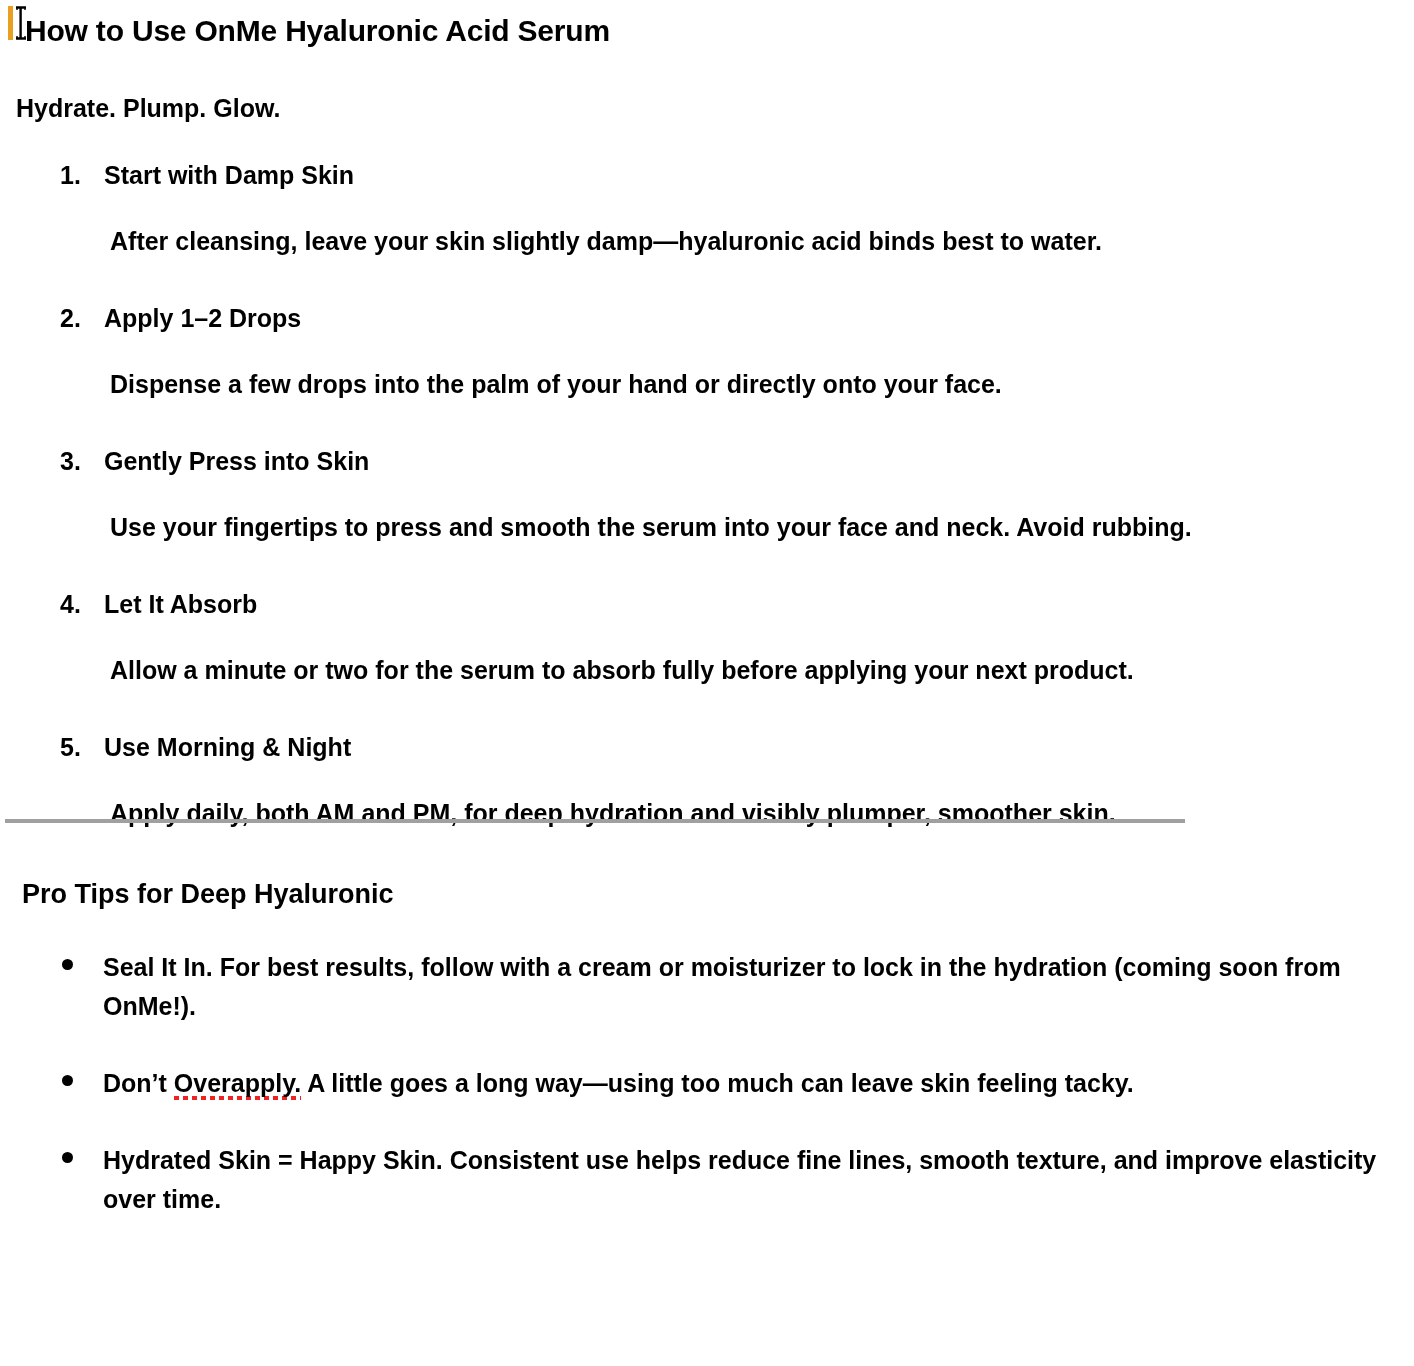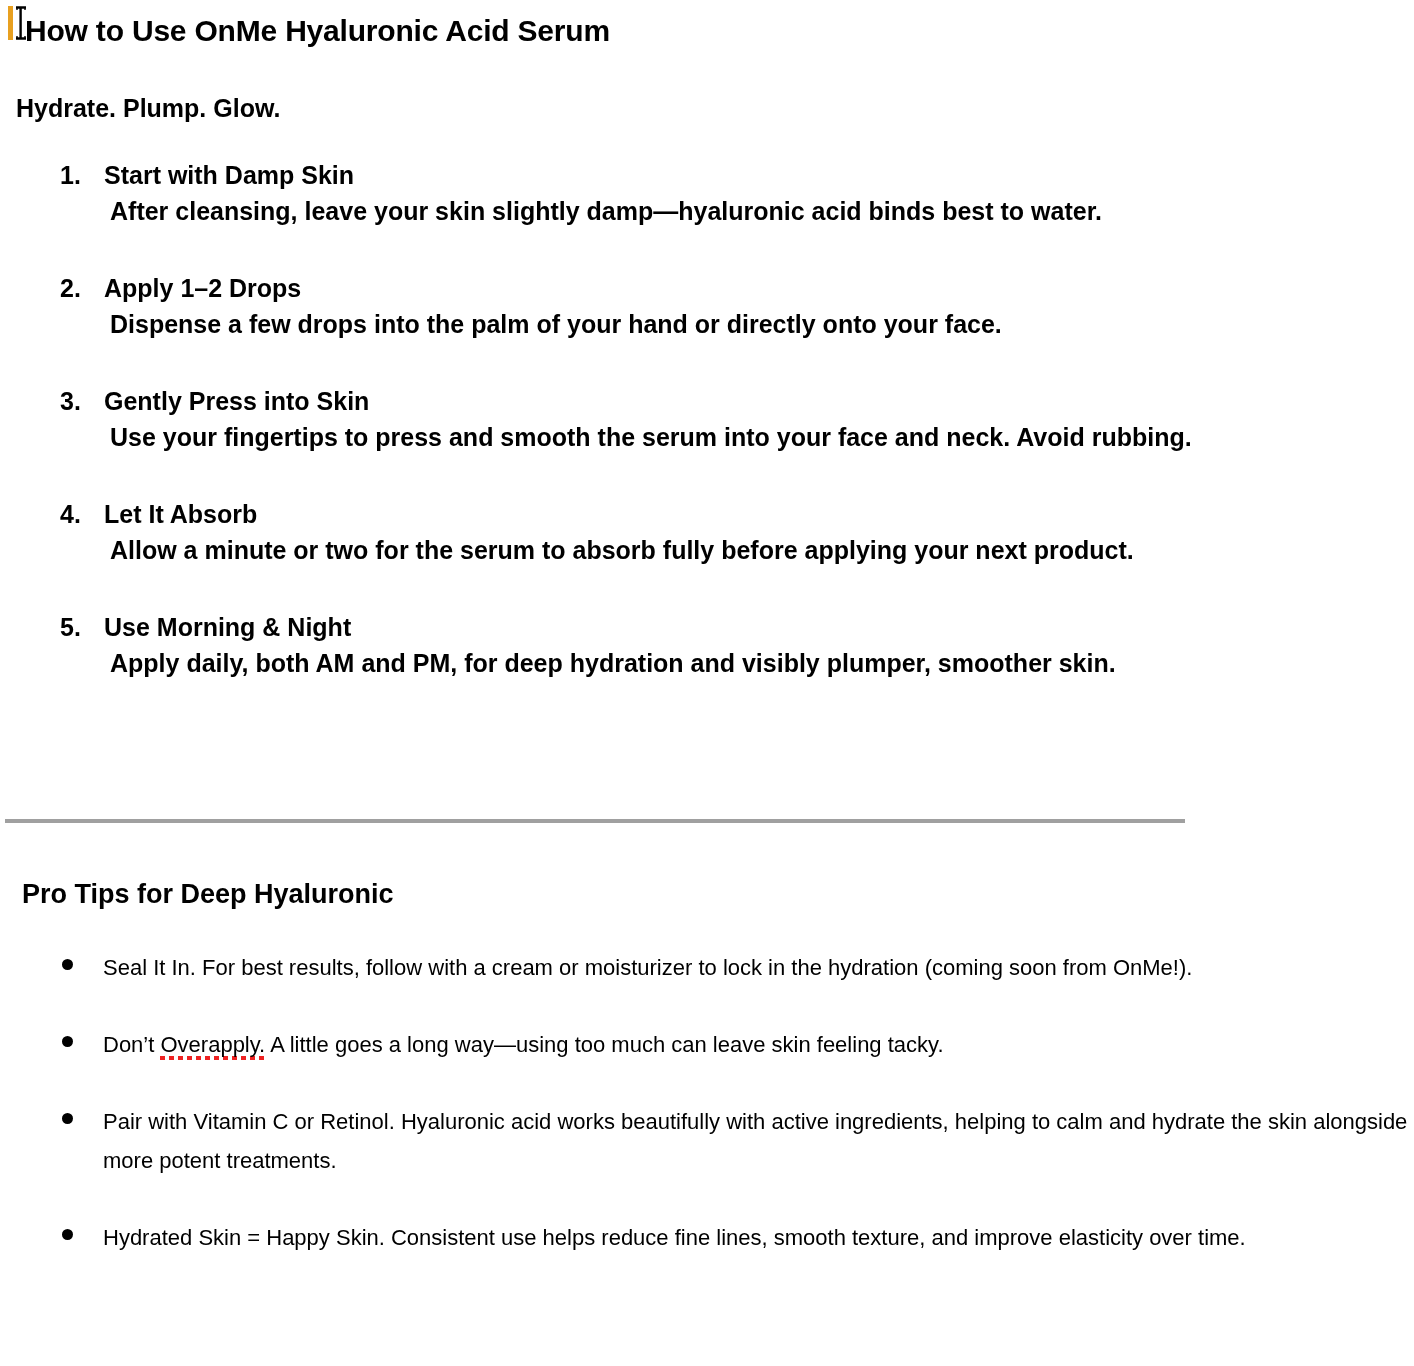--- a/index.html
+++ b/index.html
@@ -85,20 +85,21 @@
     font-size: 25px;
     font-weight: bold;
     line-height: 35px;
   }
   .ol-desc {
     margin-left: 110px;
     font-size: 25px;
     font-weight: bold;
     line-height: 37px;
     padding-right: 4px;
+    margin-top: 30px;
   }
 
   
   .divider {
     position: absolute;
     left: 5px;
     top: 819px;
     width: 1180px;
     height: 4px;
     background: #a0a0a0;
@@ -130,22 +131,22 @@
     position: absolute;
     left: 62px;
     top: 11px;
     width: 11px;
     height: 11px;
     border-radius: 50%;
     background: #000;
   }
   .bl-text {
     margin-left: 103px;
-    font-size: 22px;
-    font-weight: normal;
+    font-size: 25px;
+    font-weight: bold;
     line-height: 39px;
     padding-right: 6px;
   }
 
   .spell-error {
     background-image: repeating-linear-gradient(
       to right,
       #ee2222 0px, #ee2222 5px,
       rgba(255,255,255,0) 5px, rgba(255,255,255,0) 9px
     );
@@ -214,24 +215,20 @@
     <div class="bl-item">
       <span class="bl-dot"></span>
       <div class="bl-text">Seal It In. For best results, follow with a cream or moisturizer to lock in the hydration (coming soon from OnMe!).</div>
     </div>
 
     <div class="bl-item">
       <span class="bl-dot"></span>
       <div class="bl-text"><span>Don’t </span><span class="spell-error">Overapply.</span><span> A little goes a long way—using too much can leave skin feeling tacky.</span></div>
     </div>
 
-    <div class="bl-item">
-      <span class="bl-dot"></span>
-      <div class="bl-text">Pair with Vitamin C or Retinol. Hyaluronic acid works beautifully with active ingredients, helping to calm and hydrate the skin alongside more potent treatments.</div>
-    </div>
 
     <div class="bl-item">
       <span class="bl-dot"></span>
       <div class="bl-text">Hydrated Skin = Happy Skin. Consistent use helps reduce fine lines, smooth texture, and improve elasticity over time.</div>
     </div>
 
   </div>
 
 </div>
 

